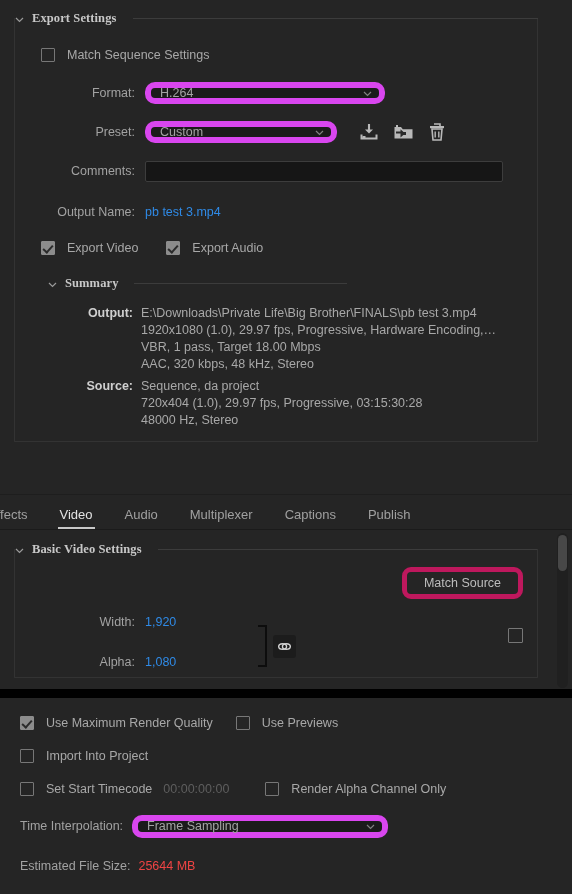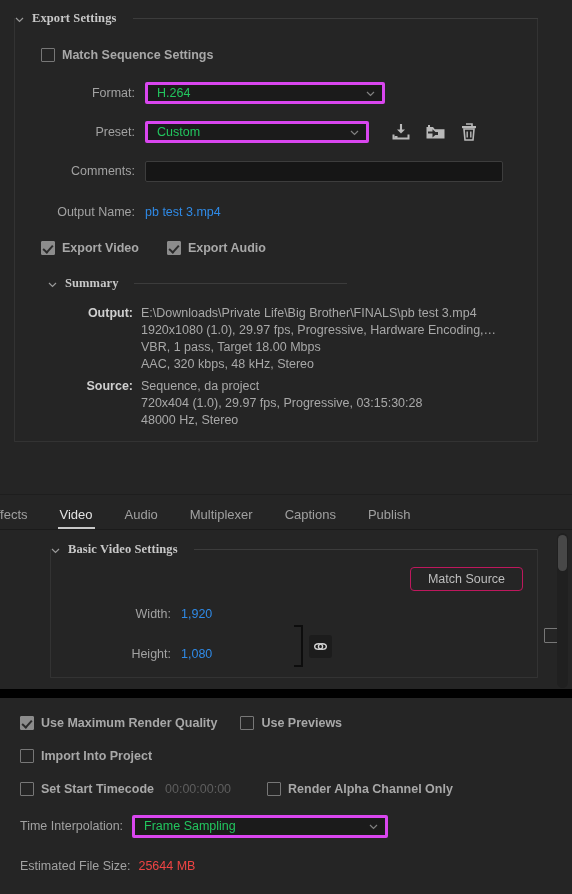--- a/index.html
+++ b/index.html
@@ -103,40 +103,39 @@
     position: absolute;
     left: 3px; top: 1px;
     width: 4px; height: 8px;
     border: solid #2b2b2b;
     border-width: 0 2px 2px 0;
     transform: rotate(42deg);
   }
   .cbrow {
     display: flex;
     align-items: center;
-    gap: 7px;
-    font-weight: bold;
+    gap: 12px;
   }
   .cbrow .cbtxt {
     color: #a8a8a8;
     font-size: 12.5px;
     white-space: nowrap;
   }
 
   
   .select {
     background: #1b1b1b;
-    border: 3px solid #d946ef;
-    border-radius: 2px;
+    border: 6px solid #d946ef;
+    border-radius: 10px;
     height: 22px;
     display: flex;
     align-items: center;
     padding: 0 6px 0 9px;
     box-sizing: border-box;
-    color: #22c55e;
+    color: #a3a3a3;
     font-size: 12.5px;
     justify-content: space-between;
   }
   .select .sv { white-space: nowrap; }
   .select .cv {
     width: 11px; height: 11px;
     opacity: .8;
     flex: none;
   }
 
@@ -225,22 +224,22 @@
   .vpanel {
     position: absolute;
     left: 0;
     top: 531px;
     width: 572px;
     height: 158px;
     overflow: hidden;
   }
 
   .matchbtn {
-    border: 1px solid #be185d;
-    border-radius: 4px;
+    border: 5px solid #be185d;
+    border-radius: 9px;
     height: 22px;
     padding: 0 17px;
     display: inline-flex;
     align-items: center;
     color: #bdbdbd;
     font-size: 12.5px;
     background: transparent;
     white-space: nowrap;
   }
 
@@ -333,21 +332,21 @@
           <span class="cv">
             <svg viewBox="0 0 11 11" width="11" height="11">
                 <path d="M2 4 L5.5 7.5 L9 4" fill="none" stroke="#9a9a9a" stroke-width="1.2"></path>
               </svg>
           </span>
         </div>
       </div>
 
       <div class="row" style="margin-top:17px;">
         <div class="lbl lbl-col">Preset:</div>
-        <div class="select" style="width:224px;">
+        <div class="select" style="width:192px;">
           <span class="sv">Custom</span>
           <span class="cv">
             <svg viewBox="0 0 11 11" width="11" height="11">
                 <path d="M2 4 L5.5 7.5 L9 4" fill="none" stroke="#9a9a9a" stroke-width="1.2"></path>
               </svg>
           </span>
         </div>
         <div class="picons">
           <span>
             <svg width="20" height="19" viewBox="0 0 20 19">
@@ -435,21 +434,21 @@
       <div class="tab">Effects</div>
       <div class="tab active">Video</div>
       <div class="tab">Audio</div>
       <div class="tab">Multiplexer</div>
       <div class="tab">Captions</div>
       <div class="tab">Publish</div>
     </div>
 </div>
 
 <div class="vpanel">
-  <div class="group" style="padding-top:8px;padding-left:36px;">
+  <div class="group" style="padding-top:8px;">
     <div class="group-head">
       <span class="chev">
         <svg viewBox="0 0 11 11" width="11" height="11">
             <path d="M2 4 L5.5 7.5 L9 4" fill="none" stroke="#9a9a9a" stroke-width="1.2"></path>
           </svg>
       </span>
       <span class="group-title">Basic Video Settings</span>
       <span class="group-rule"></span>
     </div>
 
@@ -458,21 +457,21 @@
       <div style="display:flex; justify-content:flex-end; padding:8px 14px 0 0;">
         <div class="matchbtn">Match Source</div>
       </div>
 
       <div class="row" style="margin-top:12px;">
         <div class="lbl lbl-col">Width:</div>
         <span class="link">1,920</span>
       </div>
 
       <div class="row" style="margin-top:18px;">
-        <div class="lbl lbl-col">Height:</div>
+        <div class="lbl lbl-col">Alpha:</div>
         <span class="link">1,080</span>
       </div>
 
       <div style="position:absolute; left:243px; top:76px; display:flex; align-items:center;">
         <span class="bracket"></span>
         <span class="linkbtn" style="margin-left:6px;">
           <svg width="15" height="15" viewBox="0 0 16 16">
             <ellipse cx="6" cy="8" rx="4.2" ry="3" fill="none" stroke="#d2d2d2" stroke-width="1.5"></ellipse>
             <ellipse cx="10" cy="8" rx="4.2" ry="3" fill="none" stroke="#d2d2d2" stroke-width="1.5"></ellipse>
           </svg>

